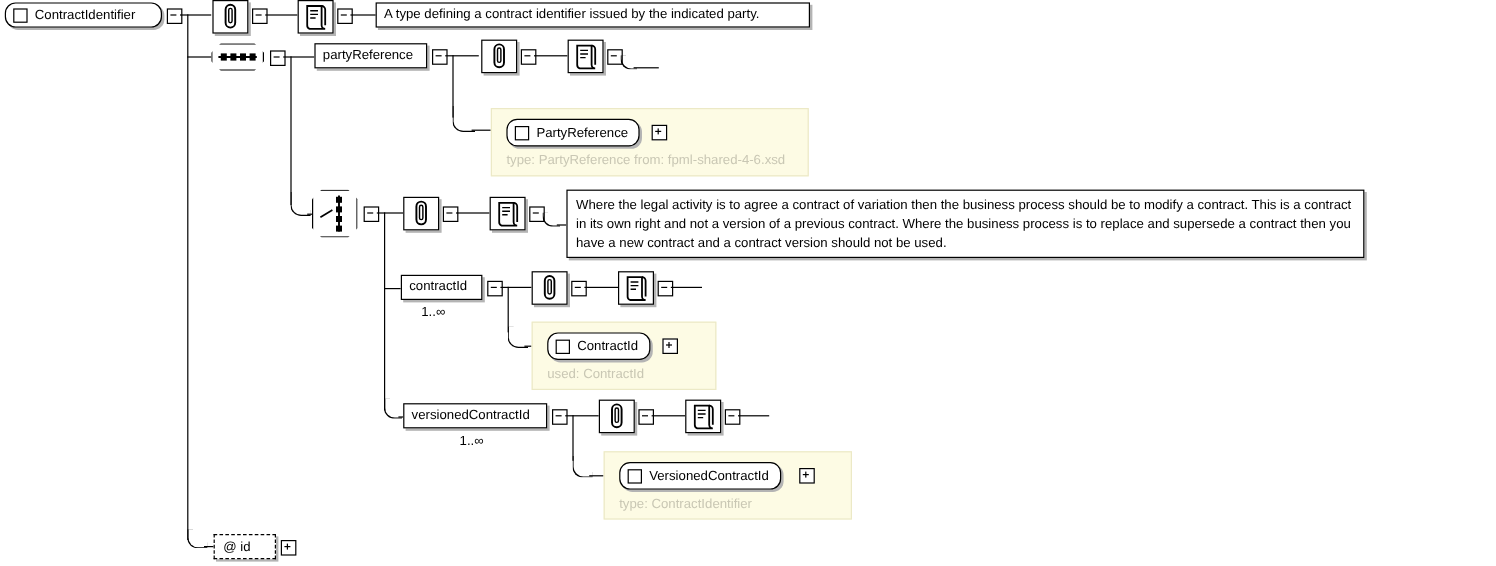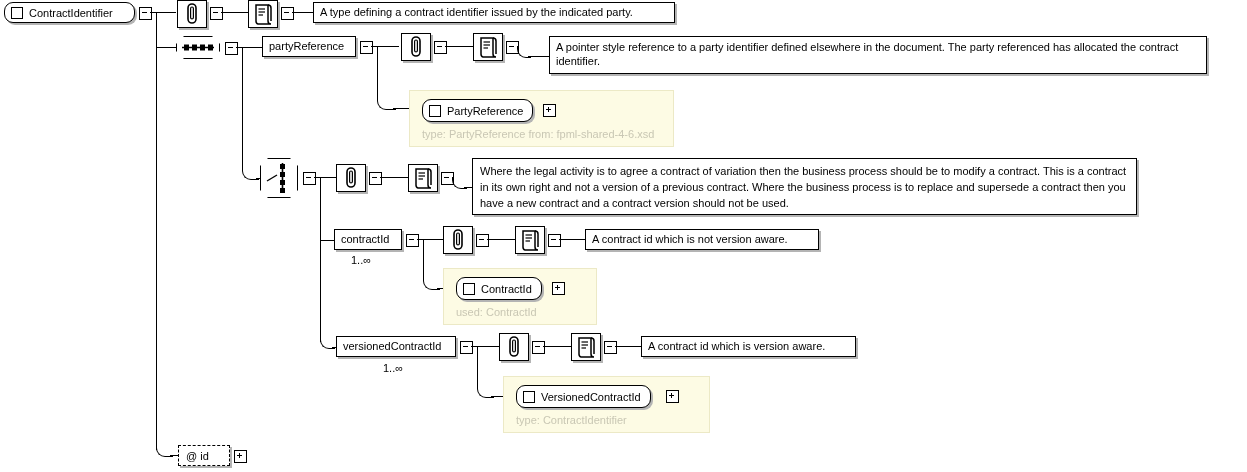--- a/index.html
+++ b/index.html
@@ -166,23 +166,20 @@
       <path d="M19 4 a3 3 0 0 1 3 3 v13" fill="none" stroke="#000" stroke-width="1.5"></path>
       <line x1="9.5" y1="8" x2="16" y2="8" stroke="#000" stroke-width="1.2"></line>
       <line x1="9.5" y1="11" x2="16" y2="11" stroke="#000" stroke-width="1.2"></line>
       <line x1="9.5" y1="14" x2="14" y2="14" stroke="#000" stroke-width="1.2"></line>
     </svg>
   </div>
   <div class="tog" style="left:506px;top:41px;"></div>
   <div class="elbow" style="left:517px;top:46px;width:13px;height:11px;"></div>
   <div class="h" style="left:528px;top:56px;width:21px;"></div>
 
-  <div class="node box multiline doc" style="left:549px;top:36px;width:658px;height:38px;padding:4px 6px;">
-    <span>A pointer style reference to a party identifier defined elsewhere in the document. The party referenced has allocated the contract identifier.</span>
-  </div>
 
   <div class="node typepanel" style="left:409px;top:90px;width:265px;height:57px;position:absolute;">
     <div class="typepanel-inner" style="position:relative;width:100%;height:100%;">
       <div class="capsule" style="position:absolute;left:12px;top:8px;height:21px;">
         <span class="sq"></span>
         <span class="lbl">PartyReference</span>
       </div>
       <div class="tog plus" style="left:133px;top:13px;"></div>
       <div class="tlabel">type: PartyReference from: fpml-shared-4-6.xsd</div>
     </div>
@@ -253,23 +250,20 @@
     <svg width="28" height="26" viewBox="0 0 28 26">
       <path d="M7 4 h12 v16 a3 3 0 0 0 3 3 h-13 a3 3 0 0 1 -2 -3 z" fill="#fff" stroke="#000" stroke-width="1.5"></path>
       <path d="M19 4 a3 3 0 0 1 3 3 v13" fill="none" stroke="#000" stroke-width="1.5"></path>
       <line x1="9.5" y1="8" x2="16" y2="8" stroke="#000" stroke-width="1.2"></line>
       <line x1="9.5" y1="11" x2="16" y2="11" stroke="#000" stroke-width="1.2"></line>
       <line x1="9.5" y1="14" x2="14" y2="14" stroke="#000" stroke-width="1.2"></line>
     </svg>
   </div>
   <div class="tog" style="left:548px;top:234px;"></div>
   <div class="h" style="left:559px;top:239px;width:26px;"></div>
-  <div class="node box doc" style="left:585px;top:229px;width:234px;height:21px;">
-    <span>A contract id which is not version aware.</span>
-  </div>
 
   <div class="node typepanel" style="left:443px;top:268px;width:154px;height:57px;">
     <div style="position:relative;width:100%;height:100%;">
       <div class="capsule" style="position:absolute;left:12px;top:8px;height:21px;">
         <span class="sq"></span>
         <span class="lbl">ContractId</span>
       </div>
       <div class="tog plus" style="left:108px;top:13px;"></div>
       <div class="tlabel">used: ContractId</div>
     </div>
@@ -297,23 +291,20 @@
     <svg width="28" height="26" viewBox="0 0 28 26">
       <path d="M7 4 h12 v16 a3 3 0 0 0 3 3 h-13 a3 3 0 0 1 -2 -3 z" fill="#fff" stroke="#000" stroke-width="1.5"></path>
       <path d="M19 4 a3 3 0 0 1 3 3 v13" fill="none" stroke="#000" stroke-width="1.5"></path>
       <line x1="9.5" y1="8" x2="16" y2="8" stroke="#000" stroke-width="1.2"></line>
       <line x1="9.5" y1="11" x2="16" y2="11" stroke="#000" stroke-width="1.2"></line>
       <line x1="9.5" y1="14" x2="14" y2="14" stroke="#000" stroke-width="1.2"></line>
     </svg>
   </div>
   <div class="tog" style="left:604px;top:341px;"></div>
   <div class="h" style="left:615px;top:346px;width:26px;"></div>
-  <div class="node box doc" style="left:641px;top:336px;width:215px;height:21px;">
-    <span>A contract id which is version aware.</span>
-  </div>
 
   <div class="node typepanel" style="left:503px;top:376px;width:207px;height:57px;">
     <div style="position:relative;width:100%;height:100%;">
       <div class="capsule" style="position:absolute;left:12px;top:8px;height:21px;">
         <span class="sq"></span>
         <span class="lbl">VersionedContractId</span>
       </div>
       <div class="tog plus" style="left:162px;top:13px;"></div>
       <div class="tlabel">type: ContractIdentifier</div>
     </div>

